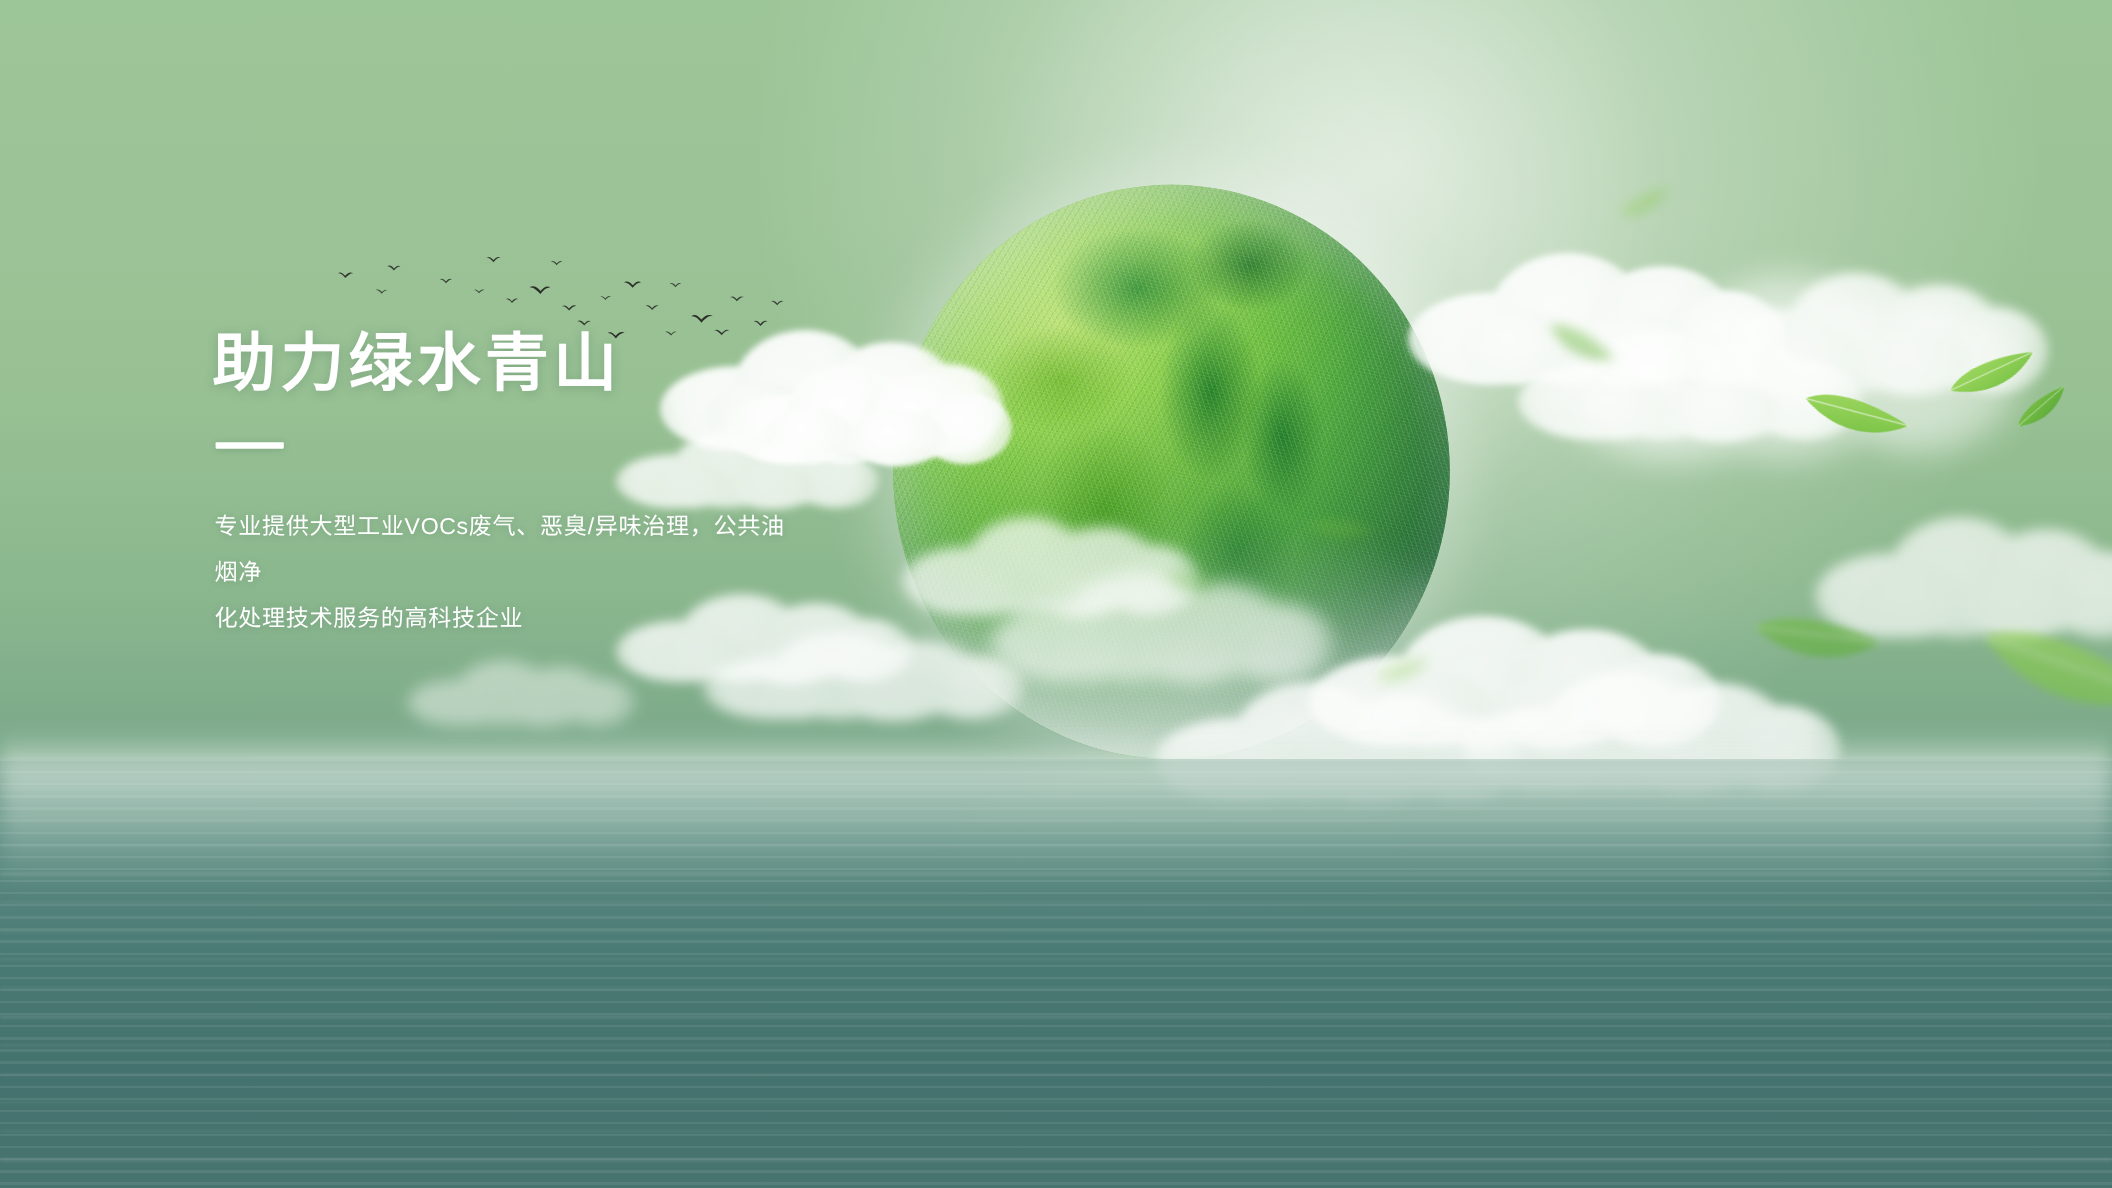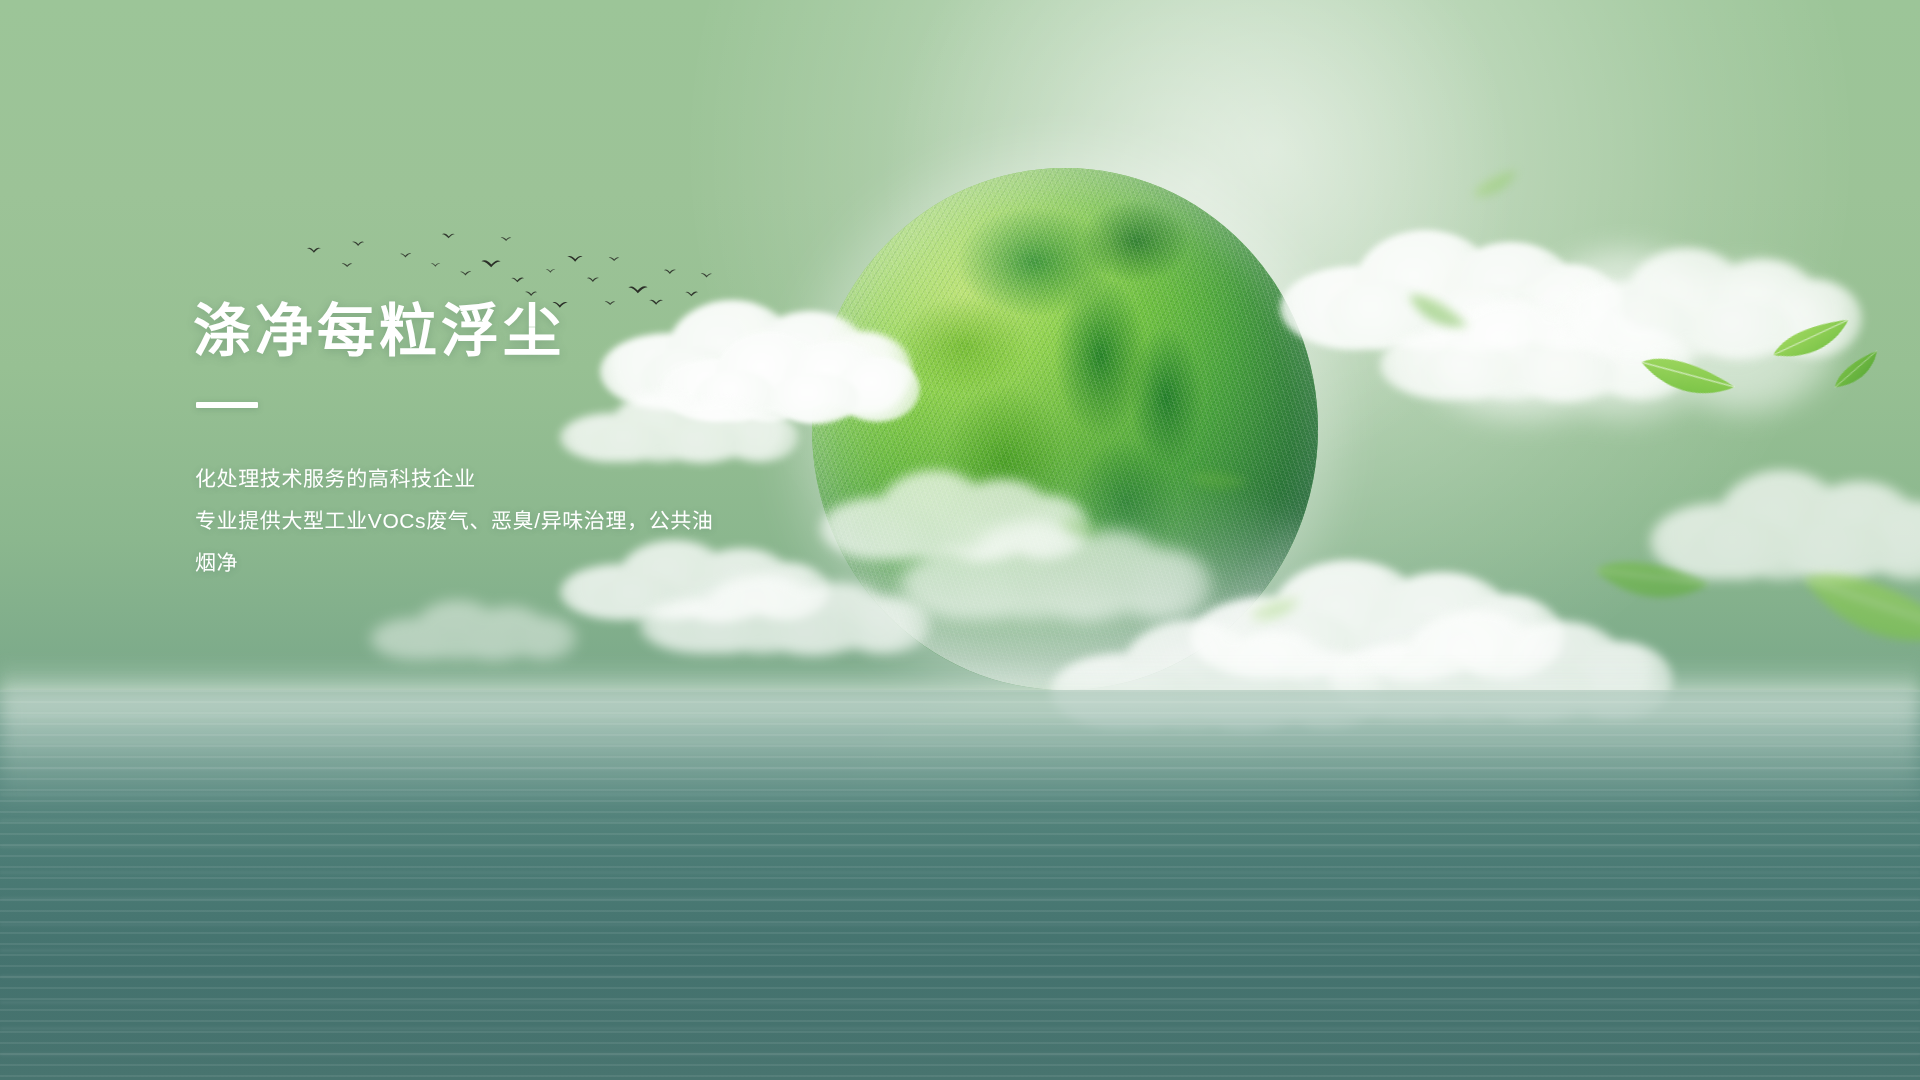--- a/index.html
+++ b/index.html
@@ -553,22 +553,22 @@
 
   <div class="horizon-mist"></div>
   <div class="water">
     <div class="water-shimmer"></div>
     <div class="water-bands"></div>
     <div class="water-bands2"></div>
   </div>
 
   <div class="copy">
     <h1 class="headline">
-      <span>涤净每粒浮尘</span>
+      <span>助力绿水青山</span>
     </h1>
     <div class="rule"></div>
     <p class="sub">
+      <span>专业提供大型工业VOCs废气、恶臭/异味治理，公共油烟净</span>
       <span>化处理技术服务的高科技企业</span>
-      <span>专业提供大型工业VOCs废气、恶臭/异味治理，公共油烟净</span>
     </p>
   </div>
 
 </div>
 
 </body></html>

